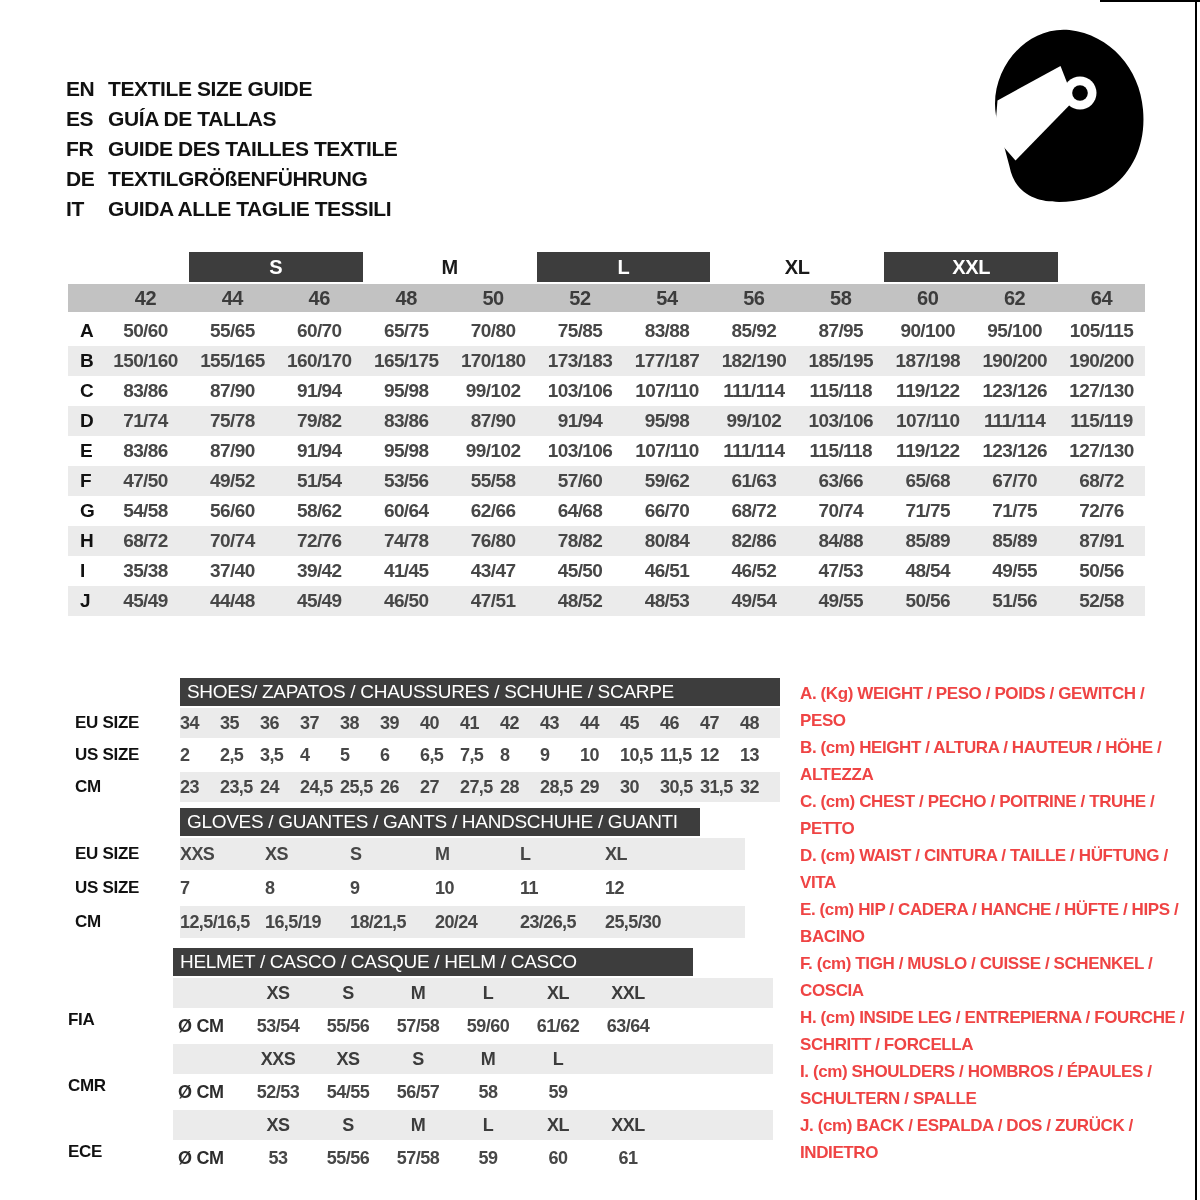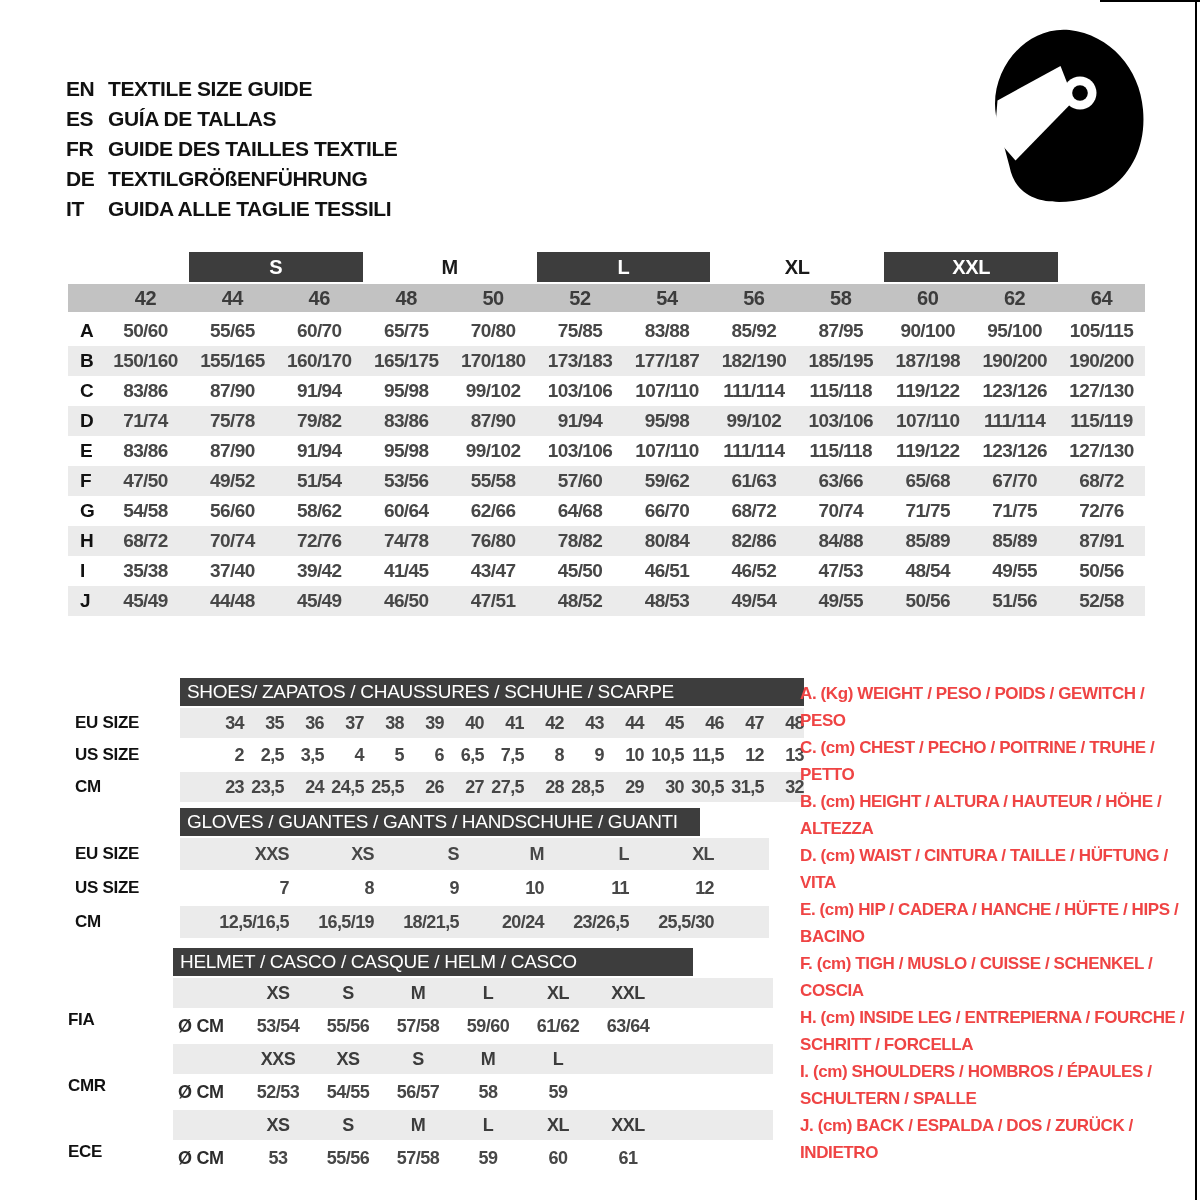--- a/index.html
+++ b/index.html
@@ -30,21 +30,21 @@
   .mt-row.shaded{background:#ebebeb;}
   .mt-letter{text-align:left;padding-left:12px;font-weight:bold;font-size:19px;color:#111;}
   .mt-val{text-align:center;font-weight:bold;font-size:19px;color:#474747;letter-spacing:-0.6px;}
 
   
   .strip{position:absolute;left:75px;}
   .strip-title{height:28px;line-height:28px;background:#3d3d3d;color:#fff;font-weight:normal;
                font-size:19px;letter-spacing:-0.3px;padding-left:7px;box-sizing:border-box;margin-left:105px;}
   .srow{display:flex;margin-top:2px;}
   .srow .lab{width:105px;font-weight:bold;font-size:17px;color:#111;letter-spacing:-0.3px;}
-  .srow .sdata{display:grid;text-align:right;font-weight:bold;color:#474747;letter-spacing:-0.6px;padding-left:24px;}
+  .srow .sdata{display:grid;text-align:left;font-weight:bold;color:#474747;letter-spacing:-0.6px;}
   .srow .sdata.shaded{background:#ebebeb;}
 
   .shoes{top:678px;}
   .shoes .srow{height:30px;line-height:30px;}
   .shoes .sdata{width:600px;grid-template-columns:repeat(15,1fr);font-size:18px;}
 
   .gloves{top:808px;}
   .gloves .srow{height:32px;line-height:32px;}
   .gloves .sdata{width:565px;grid-template-columns:repeat(6,85px);font-size:18px;}
 
@@ -460,22 +460,22 @@
             <div class="hcell">59</div>
             <div class="hcell">60</div>
             <div class="hcell">61</div>
           </div>
         </div>
       </div>
   </div>
 
   <div class="legend" id="legend">
       <div class="legend-item">A. (Kg) WEIGHT / PESO / POIDS / GEWITCH / PESO</div>
+      <div class="legend-item">B. (cm) HEIGHT / ALTURA / HAUTEUR / HÖHE / ALTEZZA</div>
       <div class="legend-item">C. (cm) CHEST / PECHO / POITRINE / TRUHE / PETTO</div>
-      <div class="legend-item">B. (cm) HEIGHT / ALTURA / HAUTEUR / HÖHE / ALTEZZA</div>
       <div class="legend-item">D. (cm) WAIST / CINTURA / TAILLE / HÜFTUNG / VITA</div>
       <div class="legend-item">E. (cm) HIP / CADERA / HANCHE / HÜFTE / HIPS /  BACINO</div>
       <div class="legend-item">F. (cm) TIGH / MUSLO / CUISSE / SCHENKEL / COSCIA</div>
       <div class="legend-item">H. (cm) INSIDE LEG / ENTREPIERNA / FOURCHE / SCHRITT / FORCELLA</div>
       <div class="legend-item">I.  (cm) SHOULDERS / HOMBROS / ÉPAULES / SCHULTERN / SPALLE</div>
       <div class="legend-item">J. (cm) BACK / ESPALDA / DOS / ZURÜCK / INDIETRO</div>
     </div>
 
   <div class="frame-right"></div>
   <div class="frame-top"></div>

